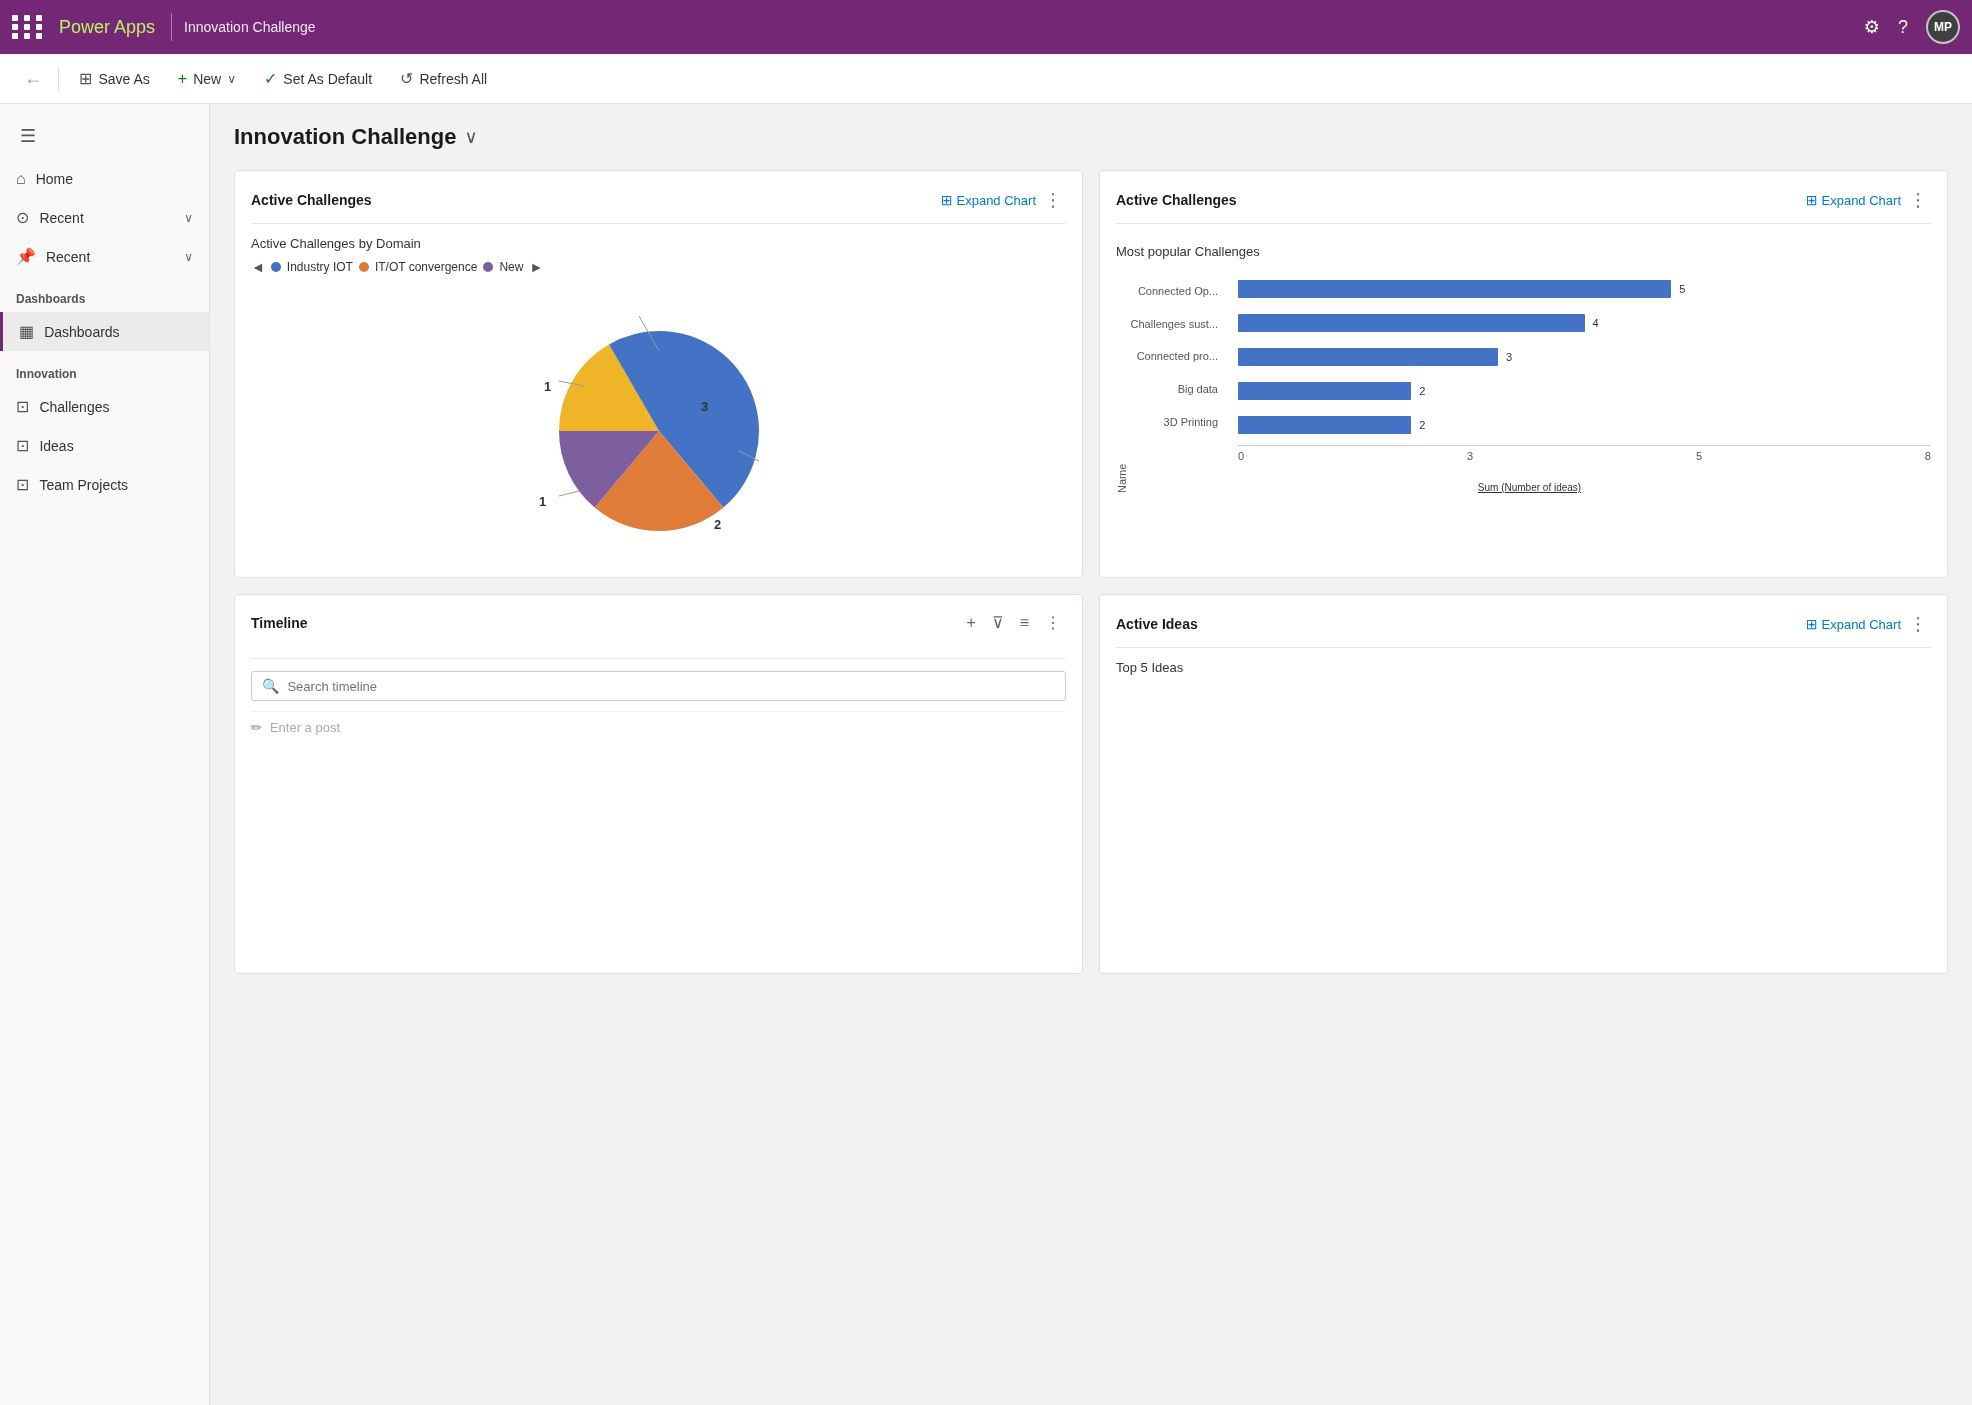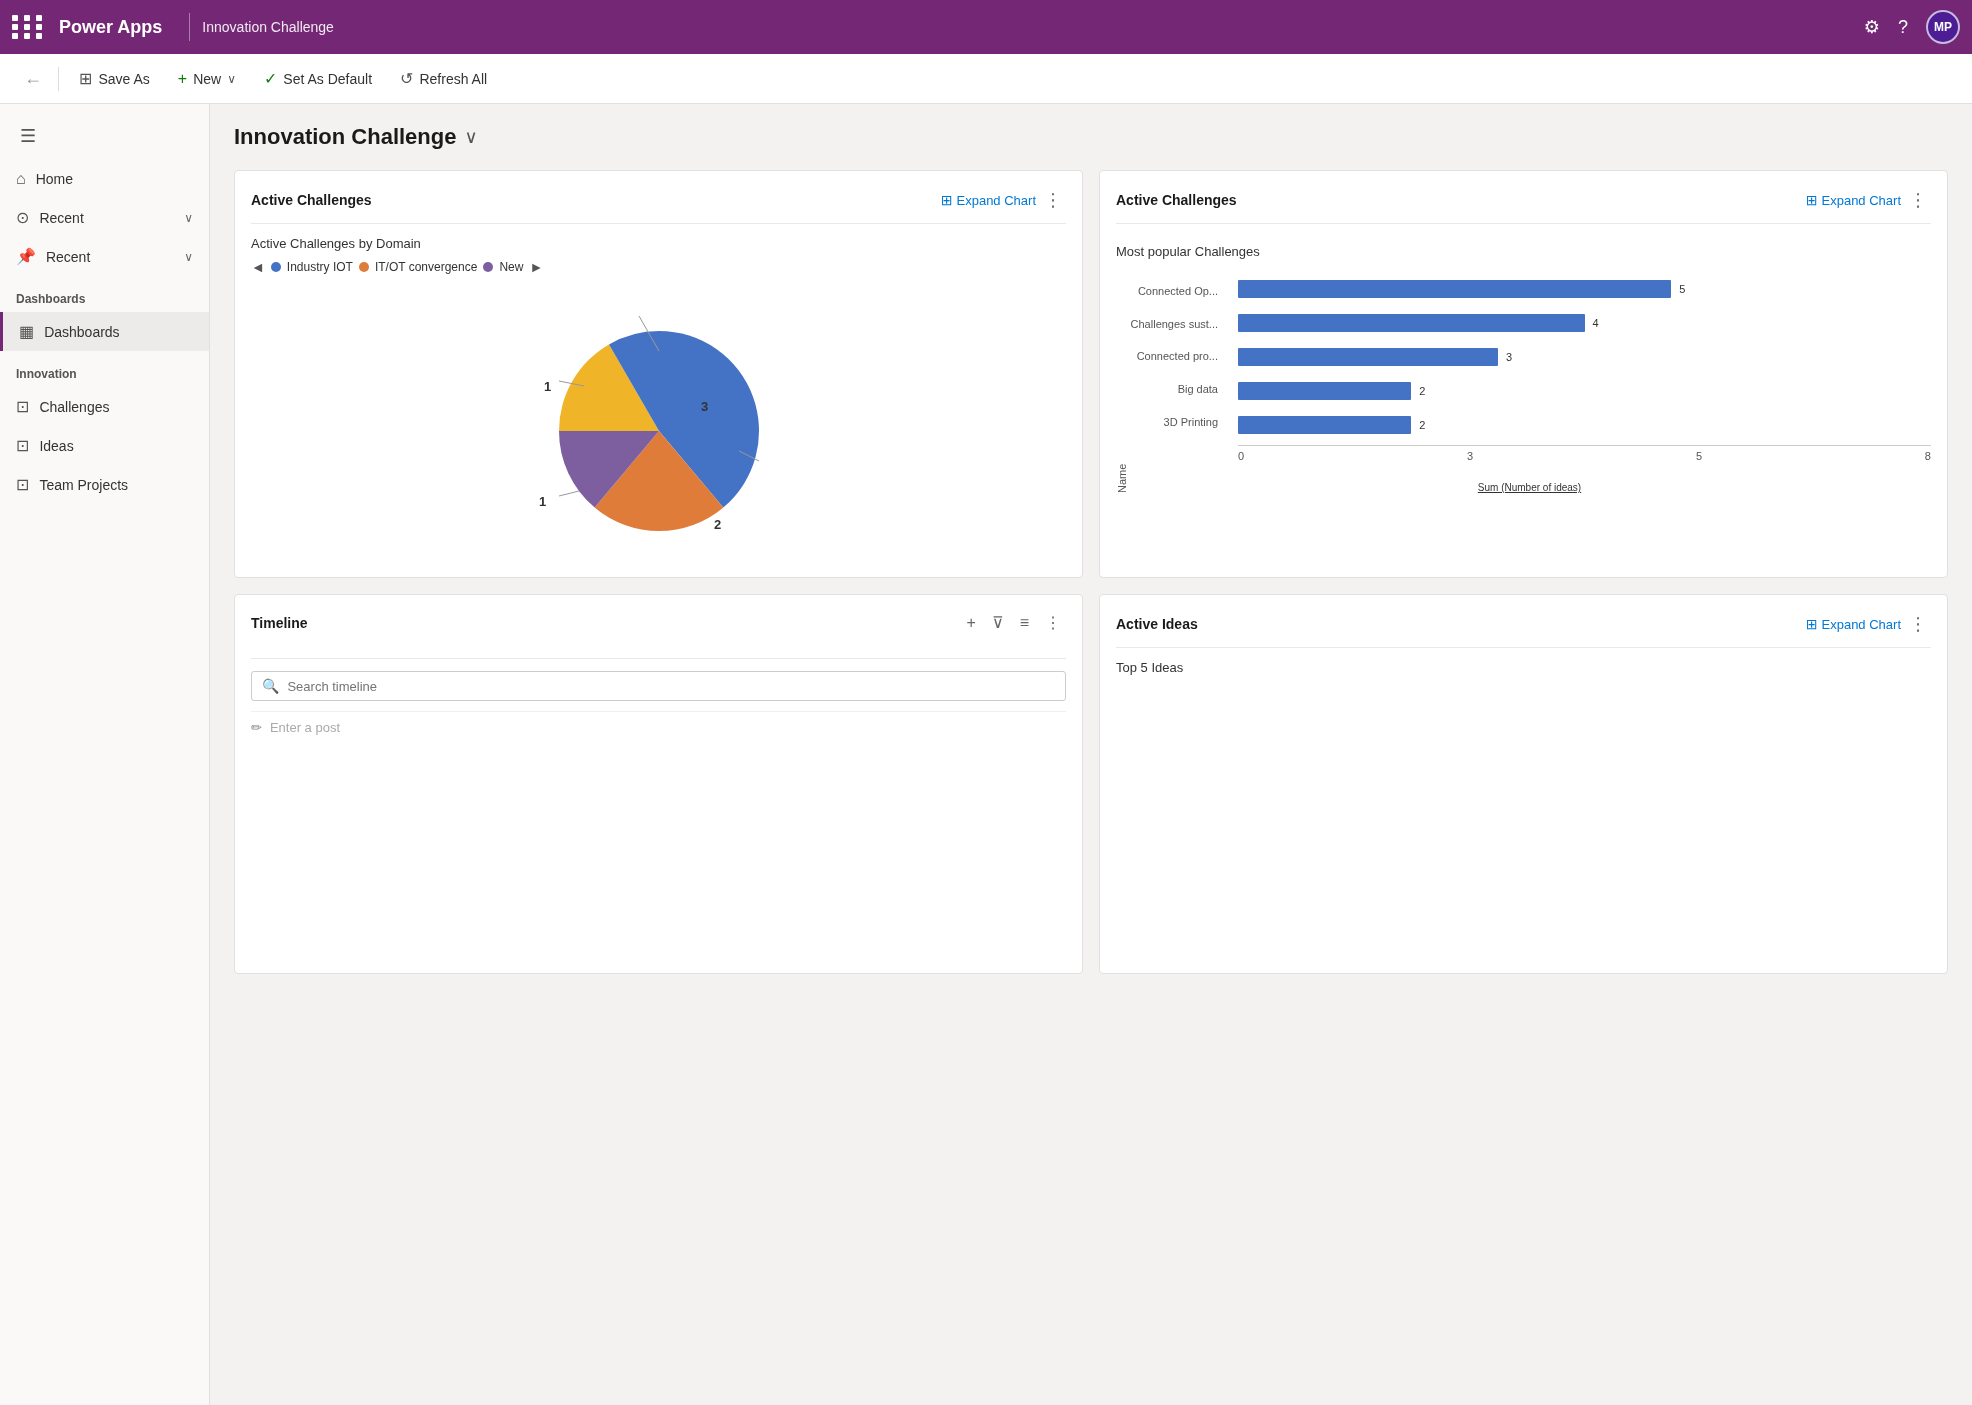--- a/index.html
+++ b/index.html
@@ -23,23 +23,23 @@
       cursor: pointer;
     }
     .top-nav-grid span {
       width: 6px; height: 6px;
       background: white;
       border-radius: 1px;
       display: block;
     }
     .app-name {
       font-size: 18px;
-      font-weight: 700;
-      color: #ffffff;
-      margin-right: 27px;
+      font-weight: 400;
+      color: #bef264;
+      margin-right: 16px;
     }
     .nav-divider {
       width: 1px;
       height: 28px;
       background: rgba(255,255,255,0.4);
       margin-right: 12px;
     }
     .app-subtitle {
       font-size: 14px;
       color: rgba(255,255,255,0.9);
@@ -55,21 +55,21 @@
       cursor: pointer;
       font-size: 18px;
       display: flex;
       align-items: center;
       justify-content: center;
     }
     .avatar {
       width: 34px; height: 34px;
       border-radius: 50%;
       border: 2px solid rgba(255,255,255,0.7);
-      background: #4c1d95;
+      background: #404040;
       color: white;
       display: flex;
       align-items: center;
       justify-content: center;
       font-size: 12px;
       font-weight: 600;
       cursor: pointer;
     }
 
     

